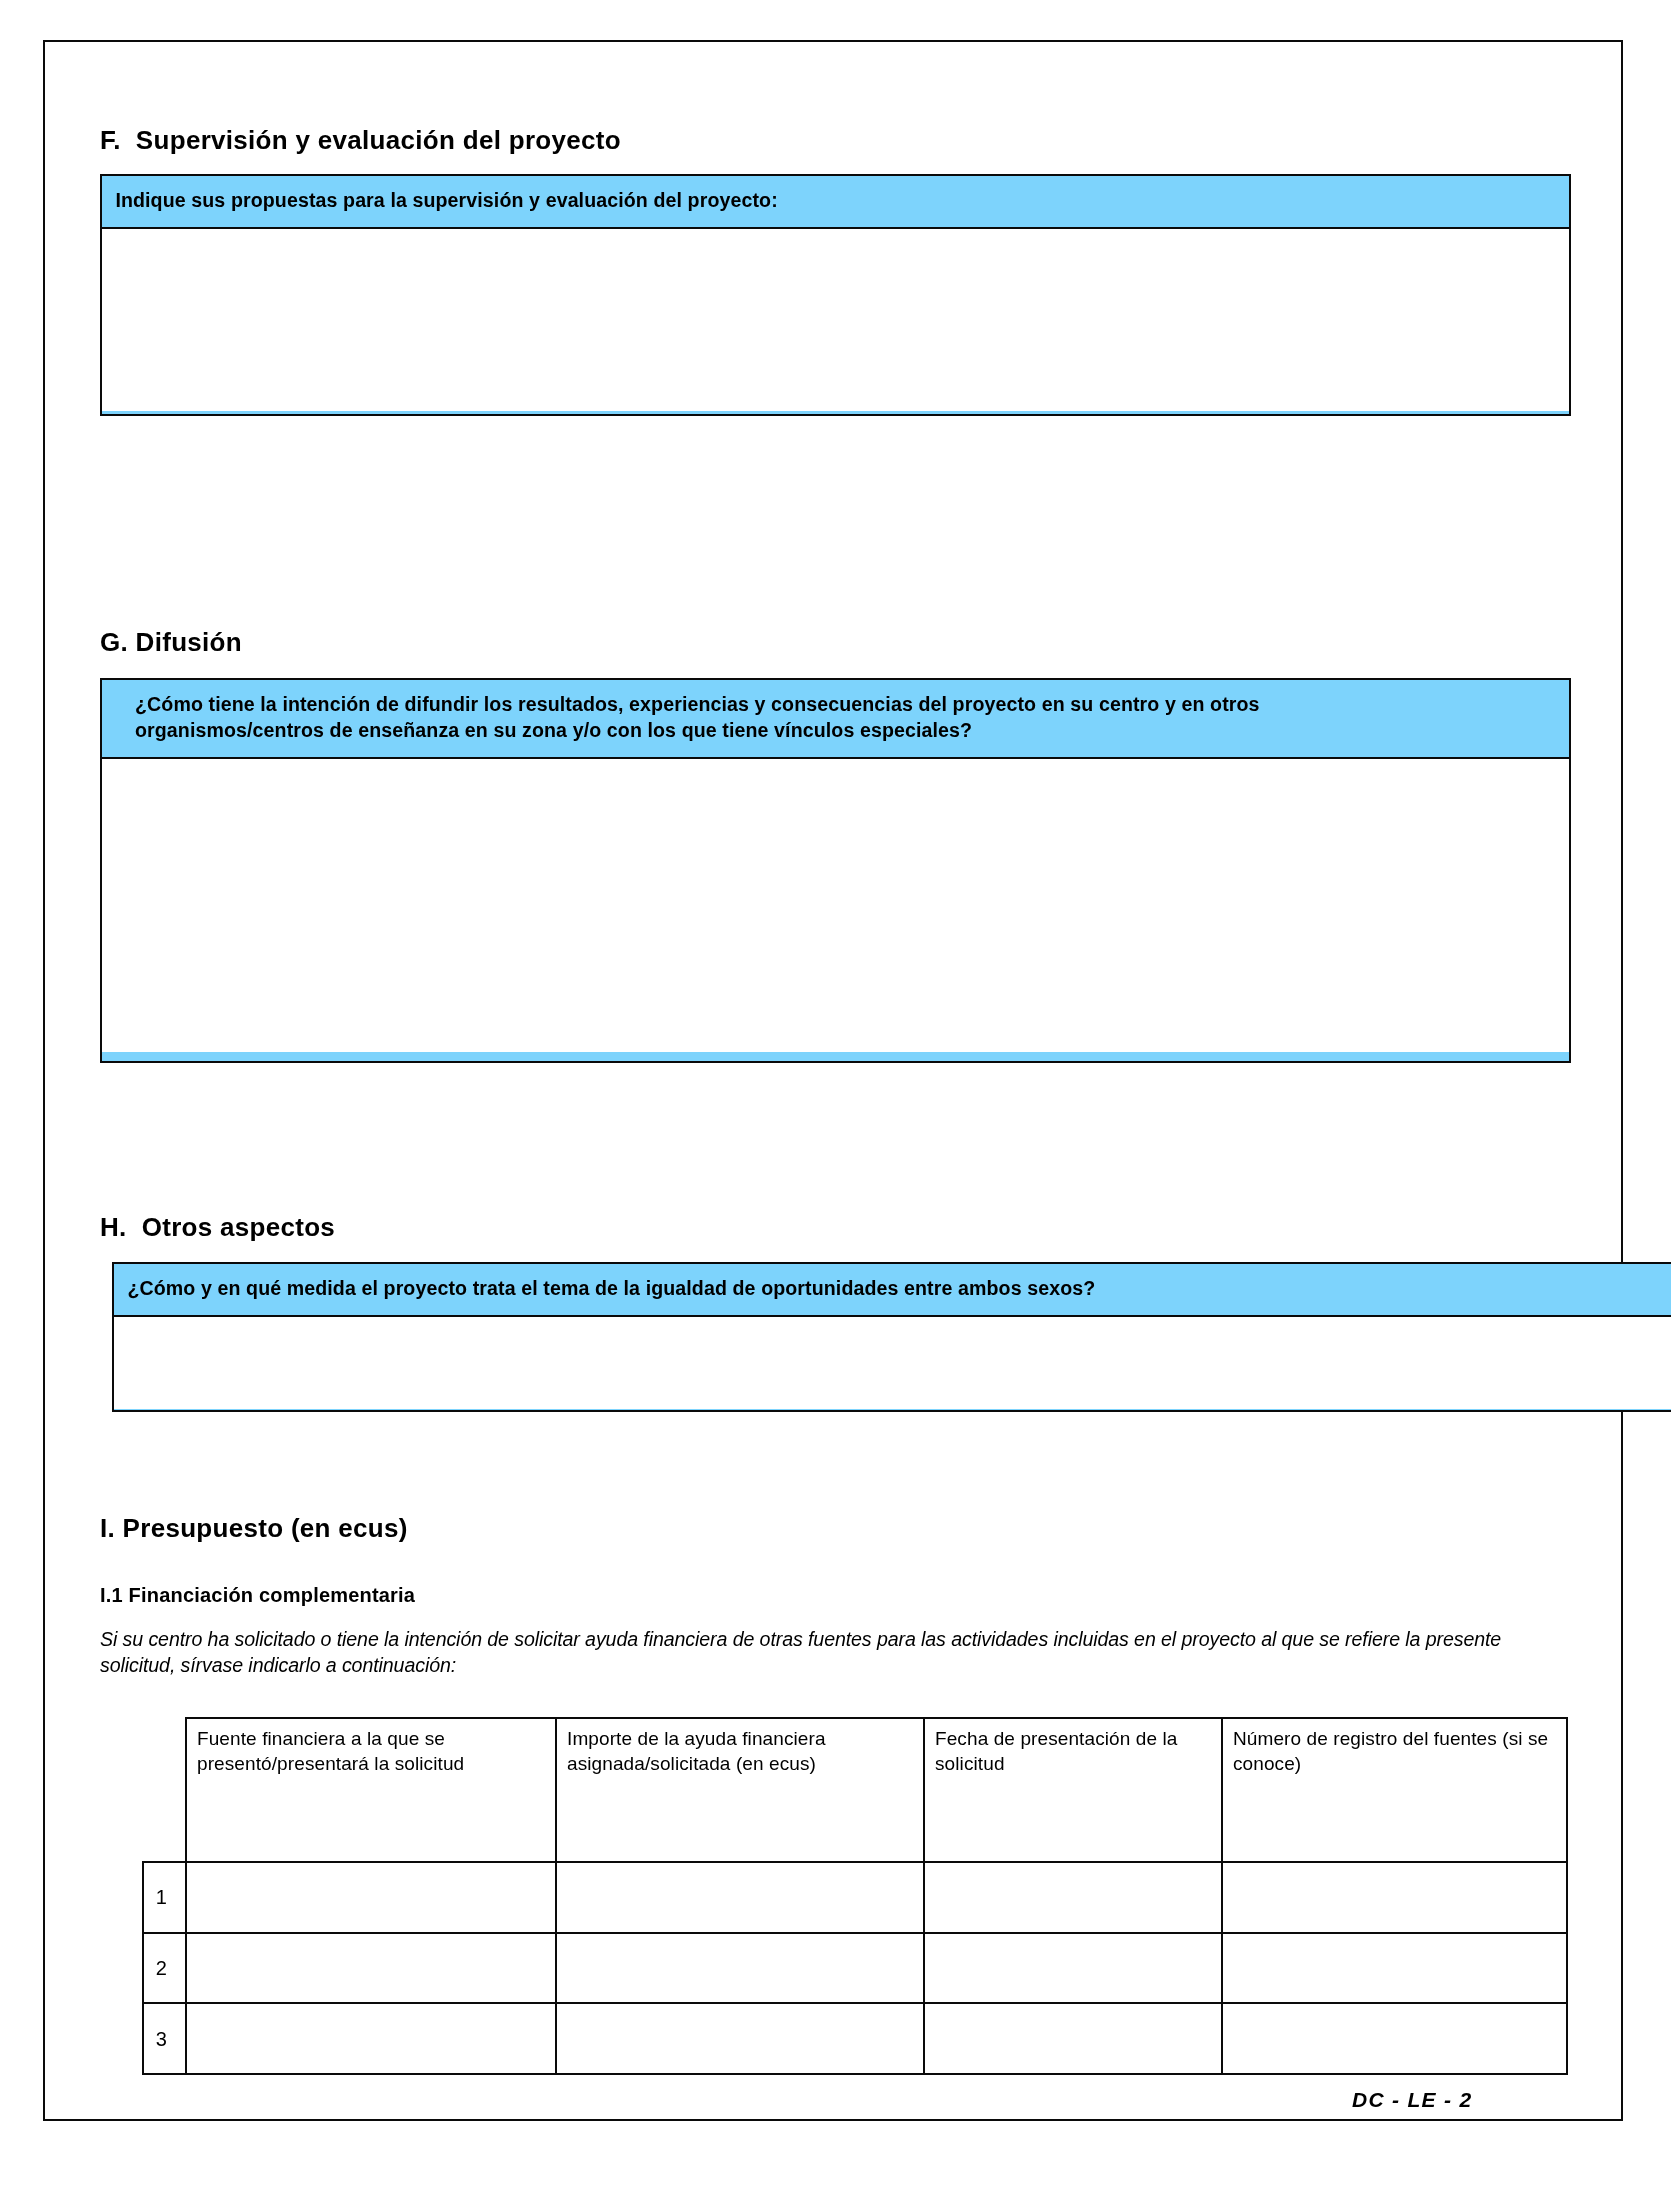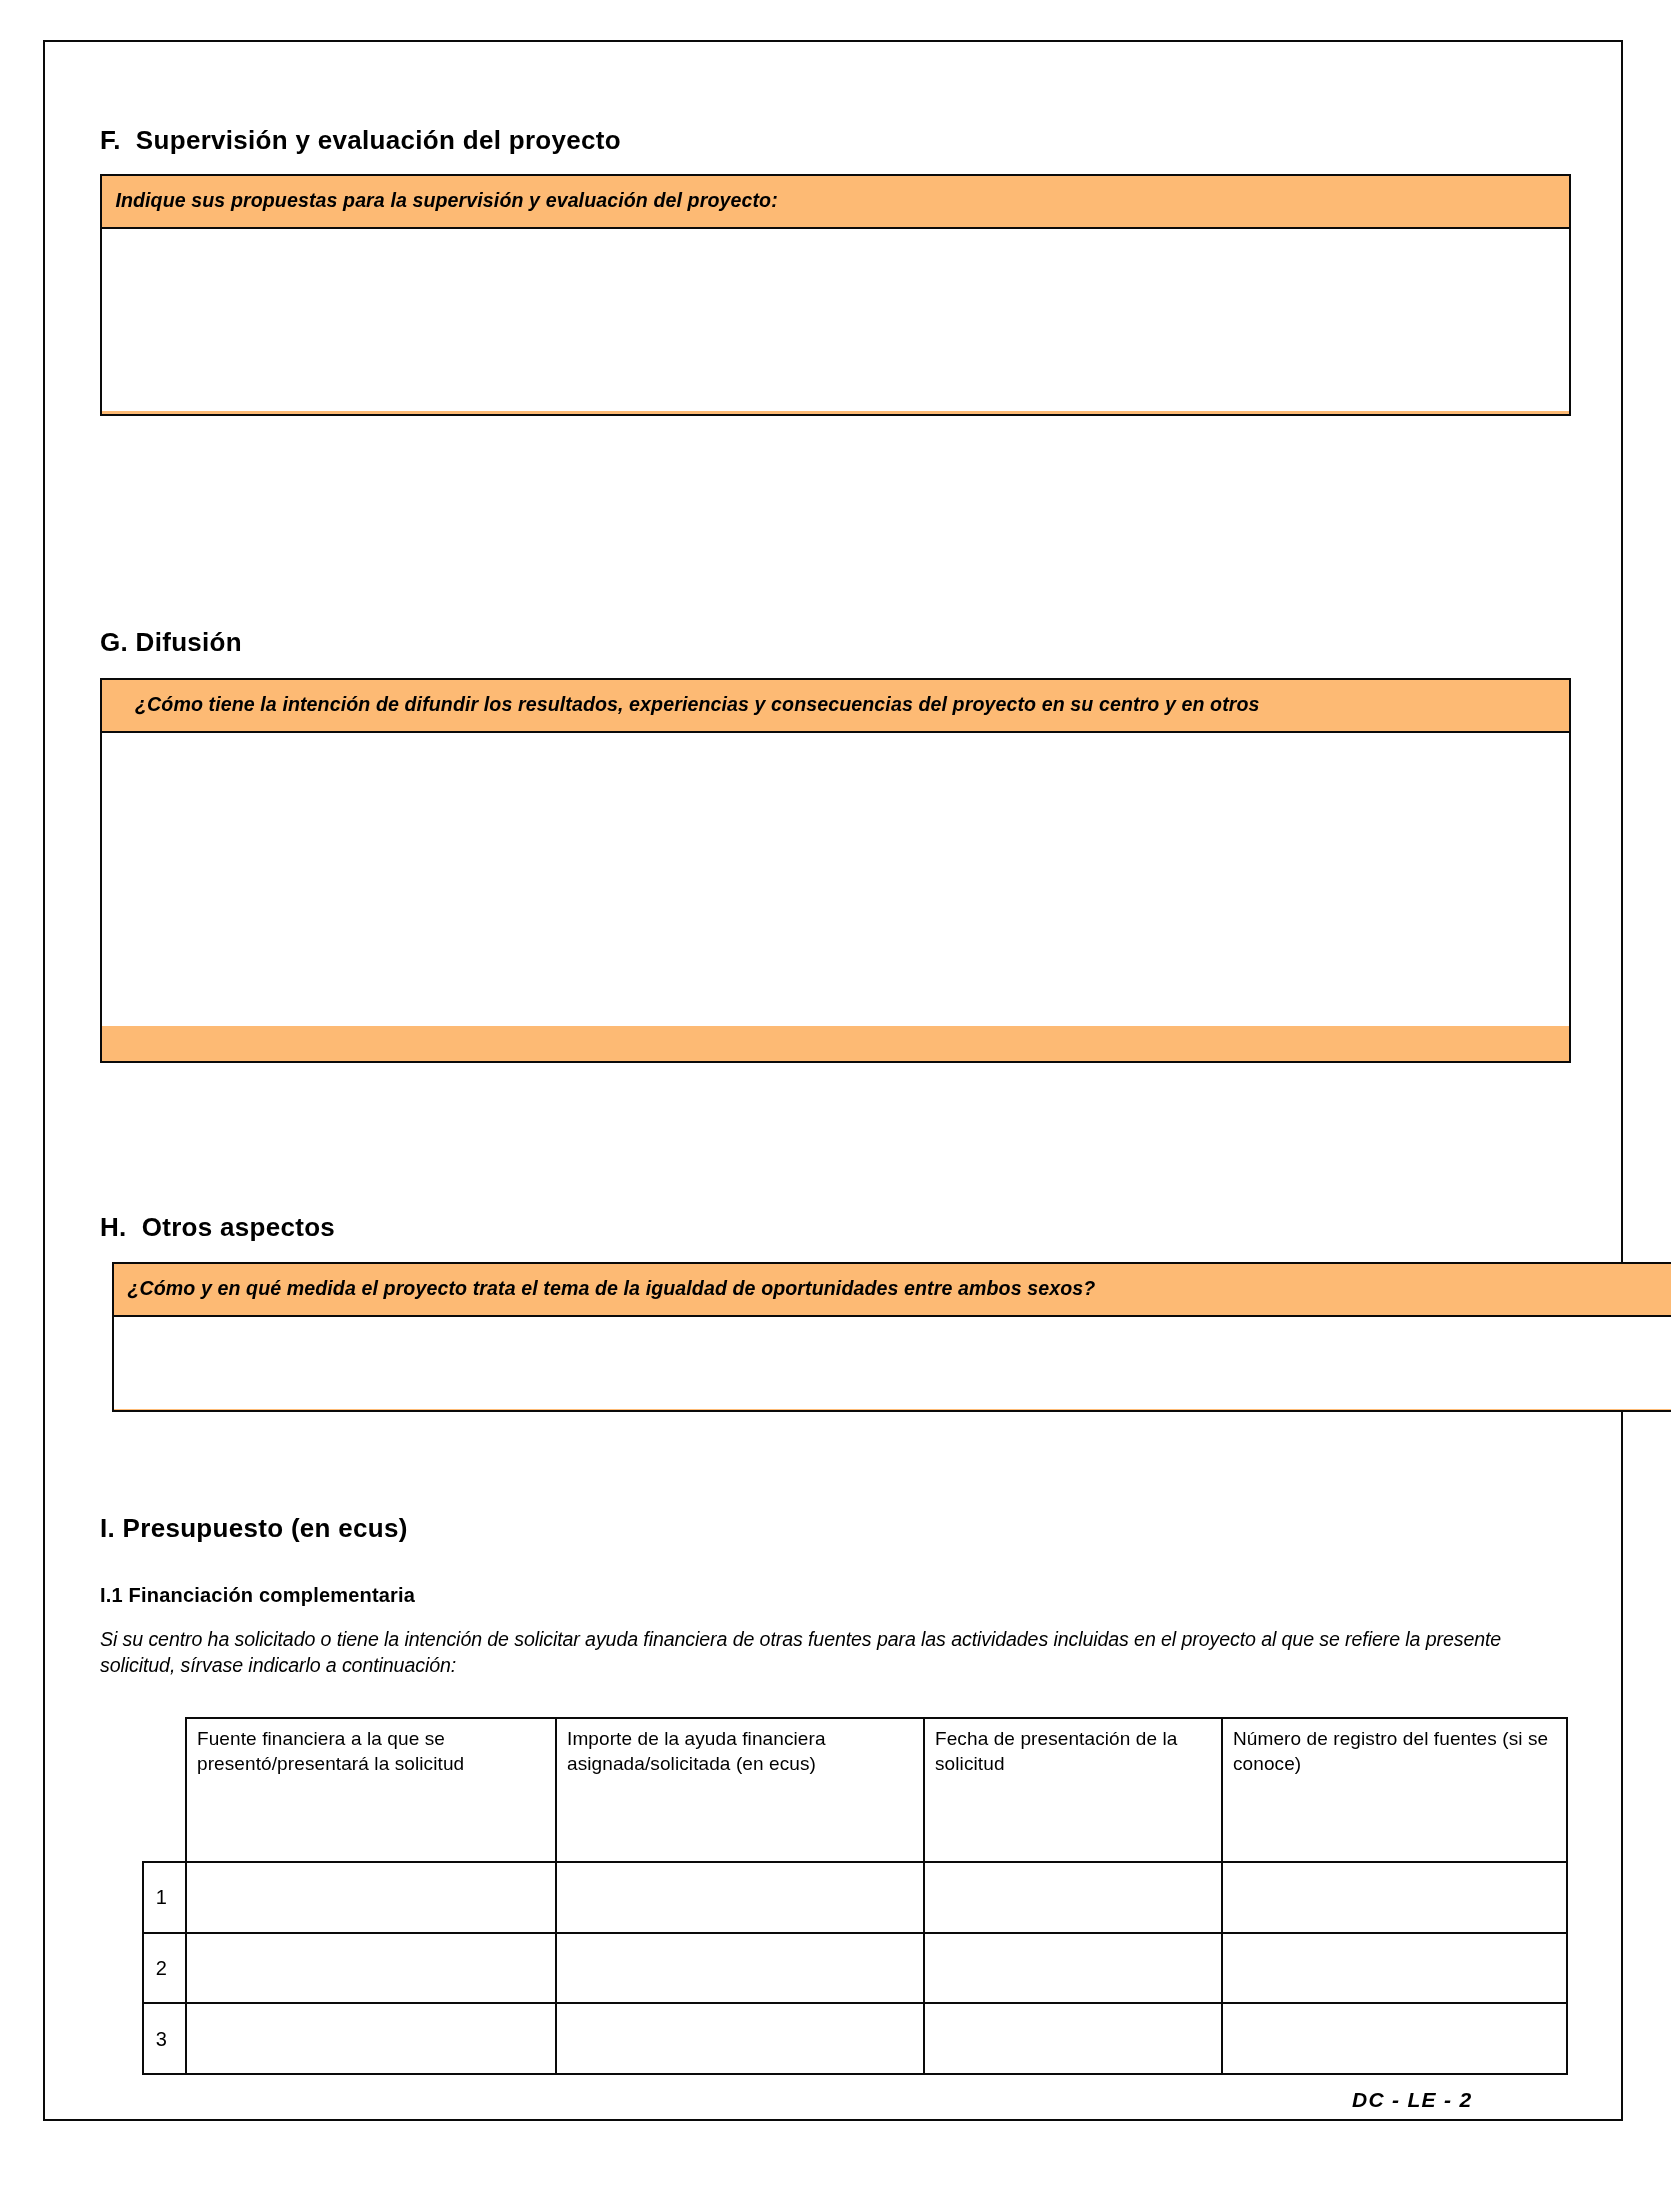--- a/index.html
+++ b/index.html
@@ -47,22 +47,21 @@
   .heading-f { position: absolute; left: 0px;  top: 25px; }
   .heading-g { position: absolute; left: 0px;  top: 527px; }
   .heading-h { position: absolute; left: 0px;  top: 1112px; }
   .heading-i { position: absolute; left: 0px;  top: 1413px; }
 
   
   .form-box {
     position: absolute;
     border: 2.5px solid #0a0a0a;
     box-sizing: border-box;
-    background: #fdba74;
-    font-style: italic;
+    background: #7dd3fc;
   }
   .form-box .prompt {
     border-bottom: 2.5px solid #0a0a0a;
     padding: 11.7px 13.4px 13.4px 13.4px;
     font-size: 19.6px;
     line-height: 1.32;
     font-weight: 600;
     letter-spacing: 0.1px;
   }
   .form-box .prompt-sub {
@@ -172,20 +171,21 @@
   <div class="form-box box-f">
     <div class="prompt">Indique sus propuestas para la supervisión y evaluación del proyecto:</div>
     <div class="answer-area"></div>
   </div>
 
   <h2 class="section-heading heading-g">G. Difusión</h2>
 
   <div class="form-box box-g">
     <div class="prompt">
       <span class="prompt-sub">¿Cómo tiene la intención de difundir los resultados, experiencias y consecuencias del proyecto en su centro y en otros</span>
+      <span class="prompt-sub">organismos/centros de enseñanza en su zona y/o con los que tiene vínculos especiales?</span>
     </div>
     <div class="answer-area"></div>
   </div>
 
   <h2 class="section-heading heading-h">H.  Otros aspectos</h2>
 
   <div class="form-box box-h">
     <div class="prompt">¿Cómo y en qué medida el proyecto trata el tema de la igualdad de oportunidades entre ambos sexos?</div>
     <div class="answer-area"></div>
   </div>

